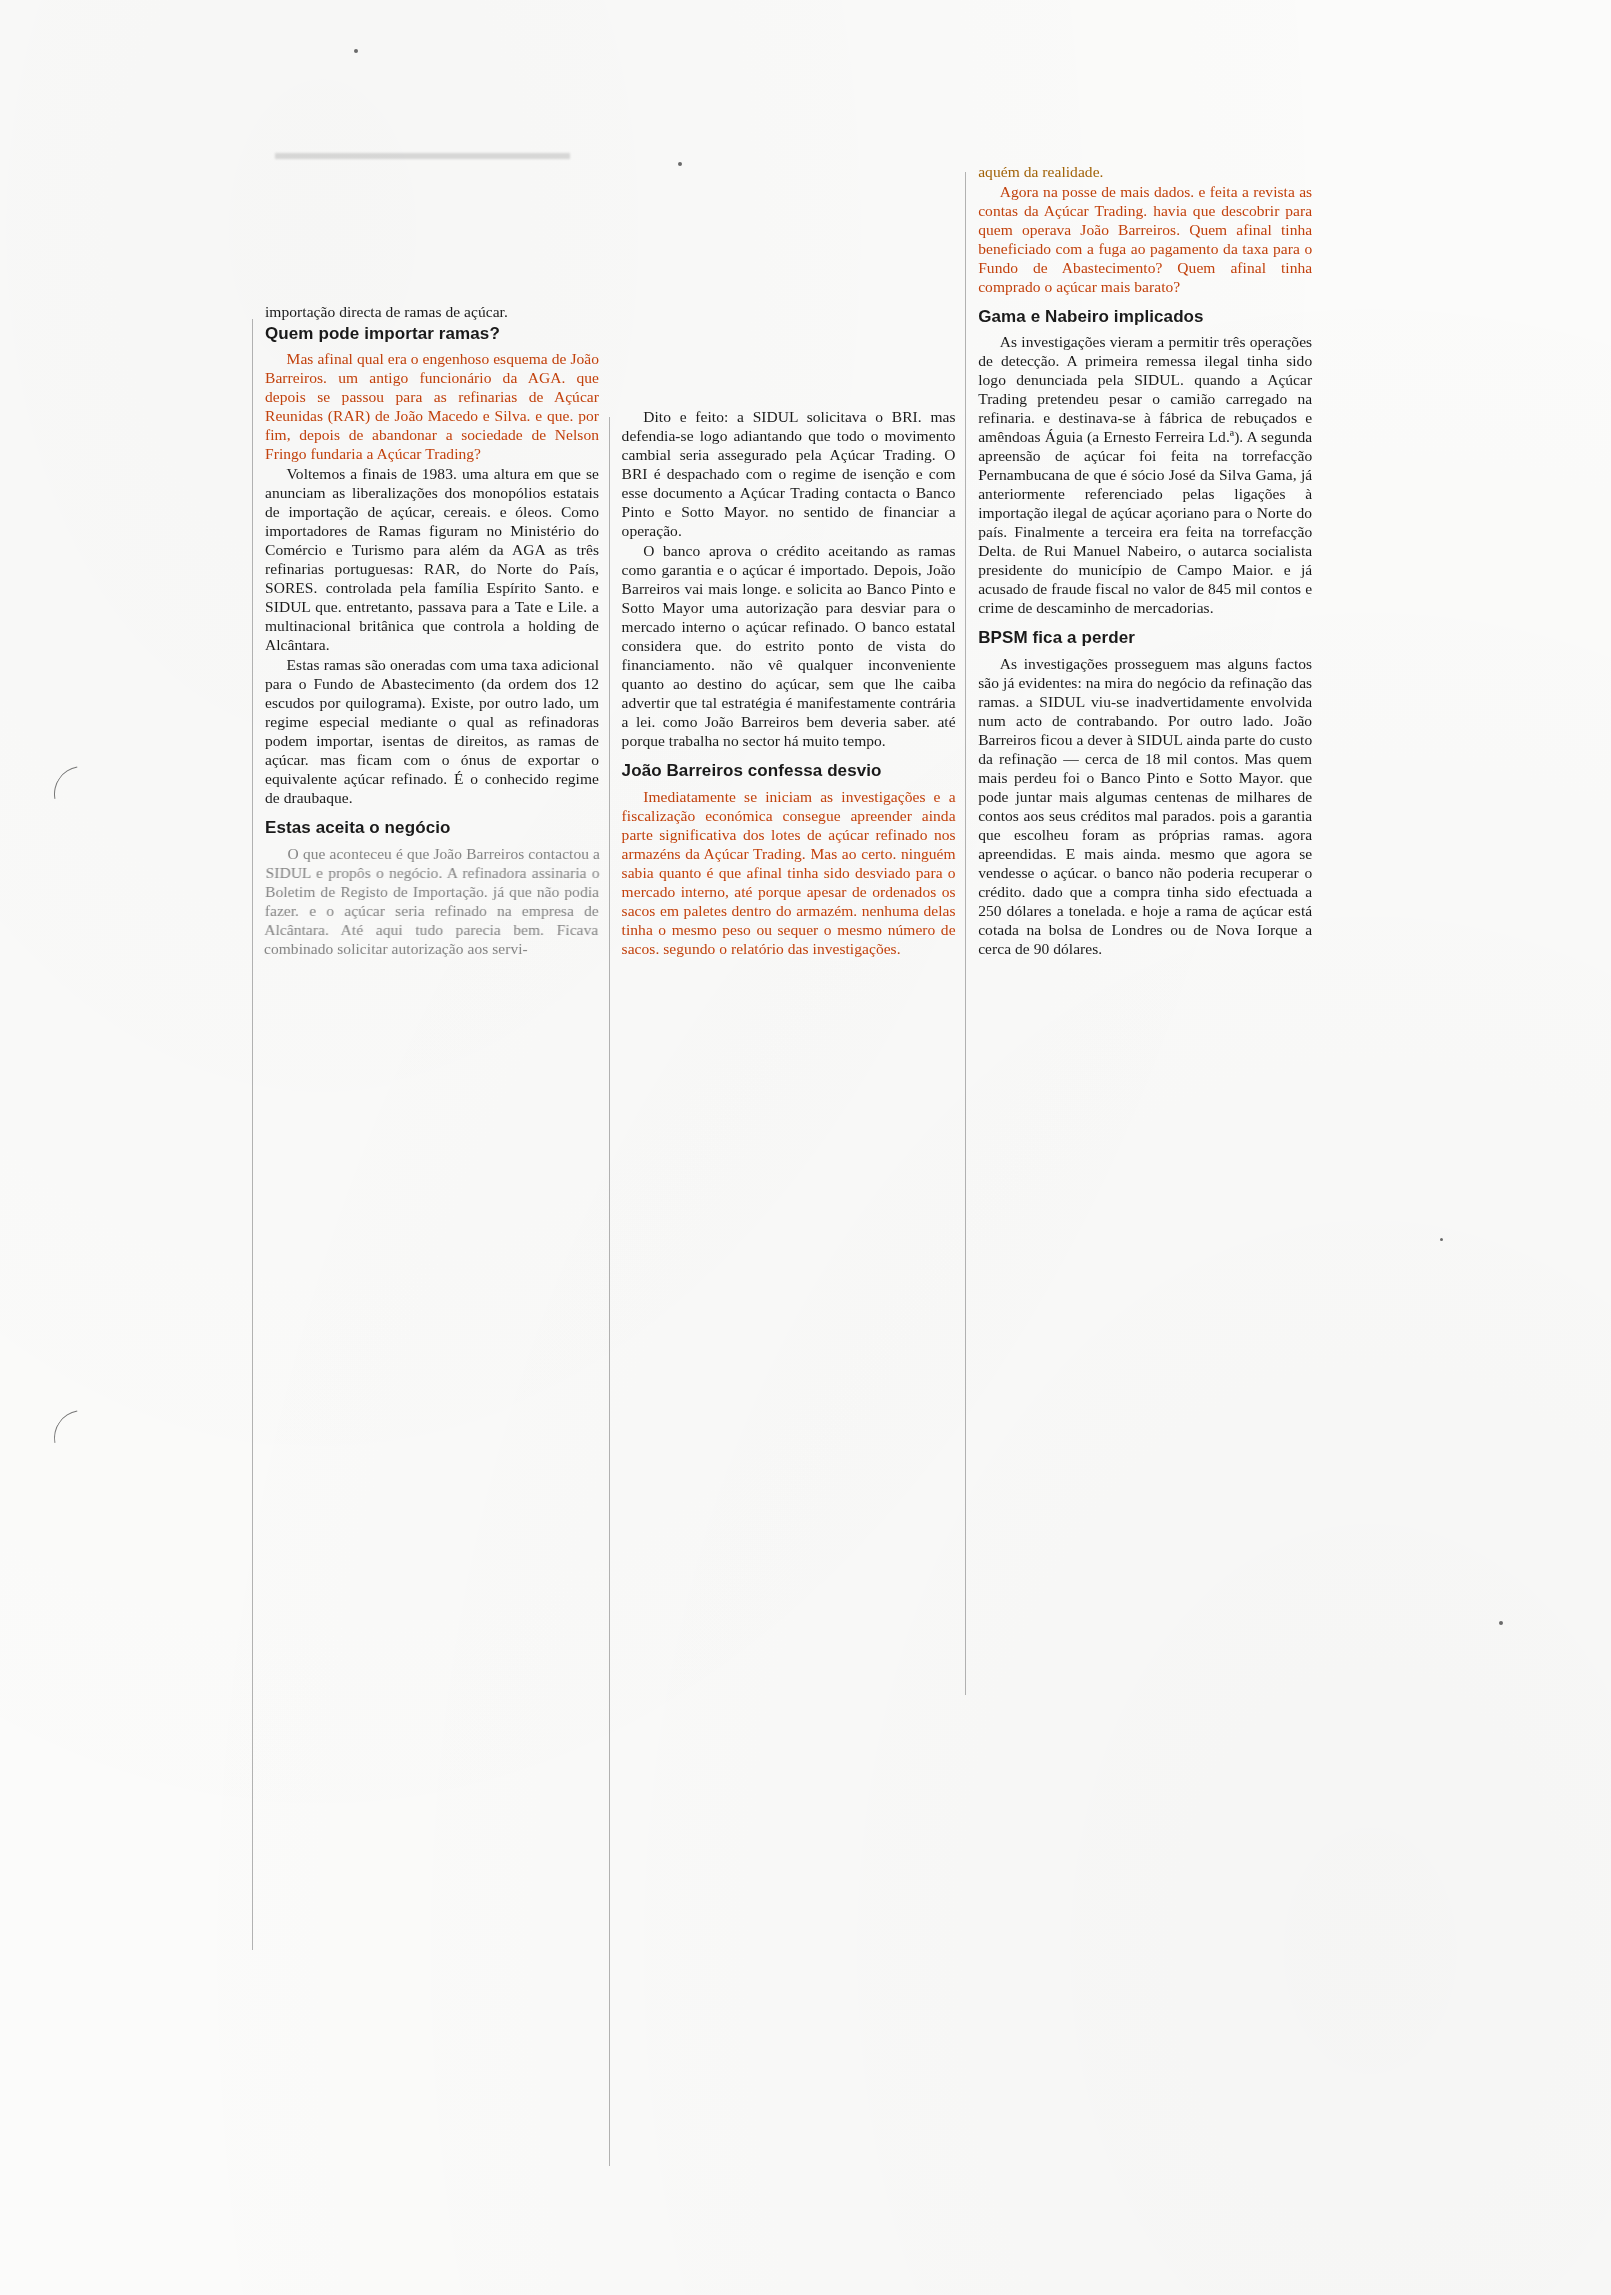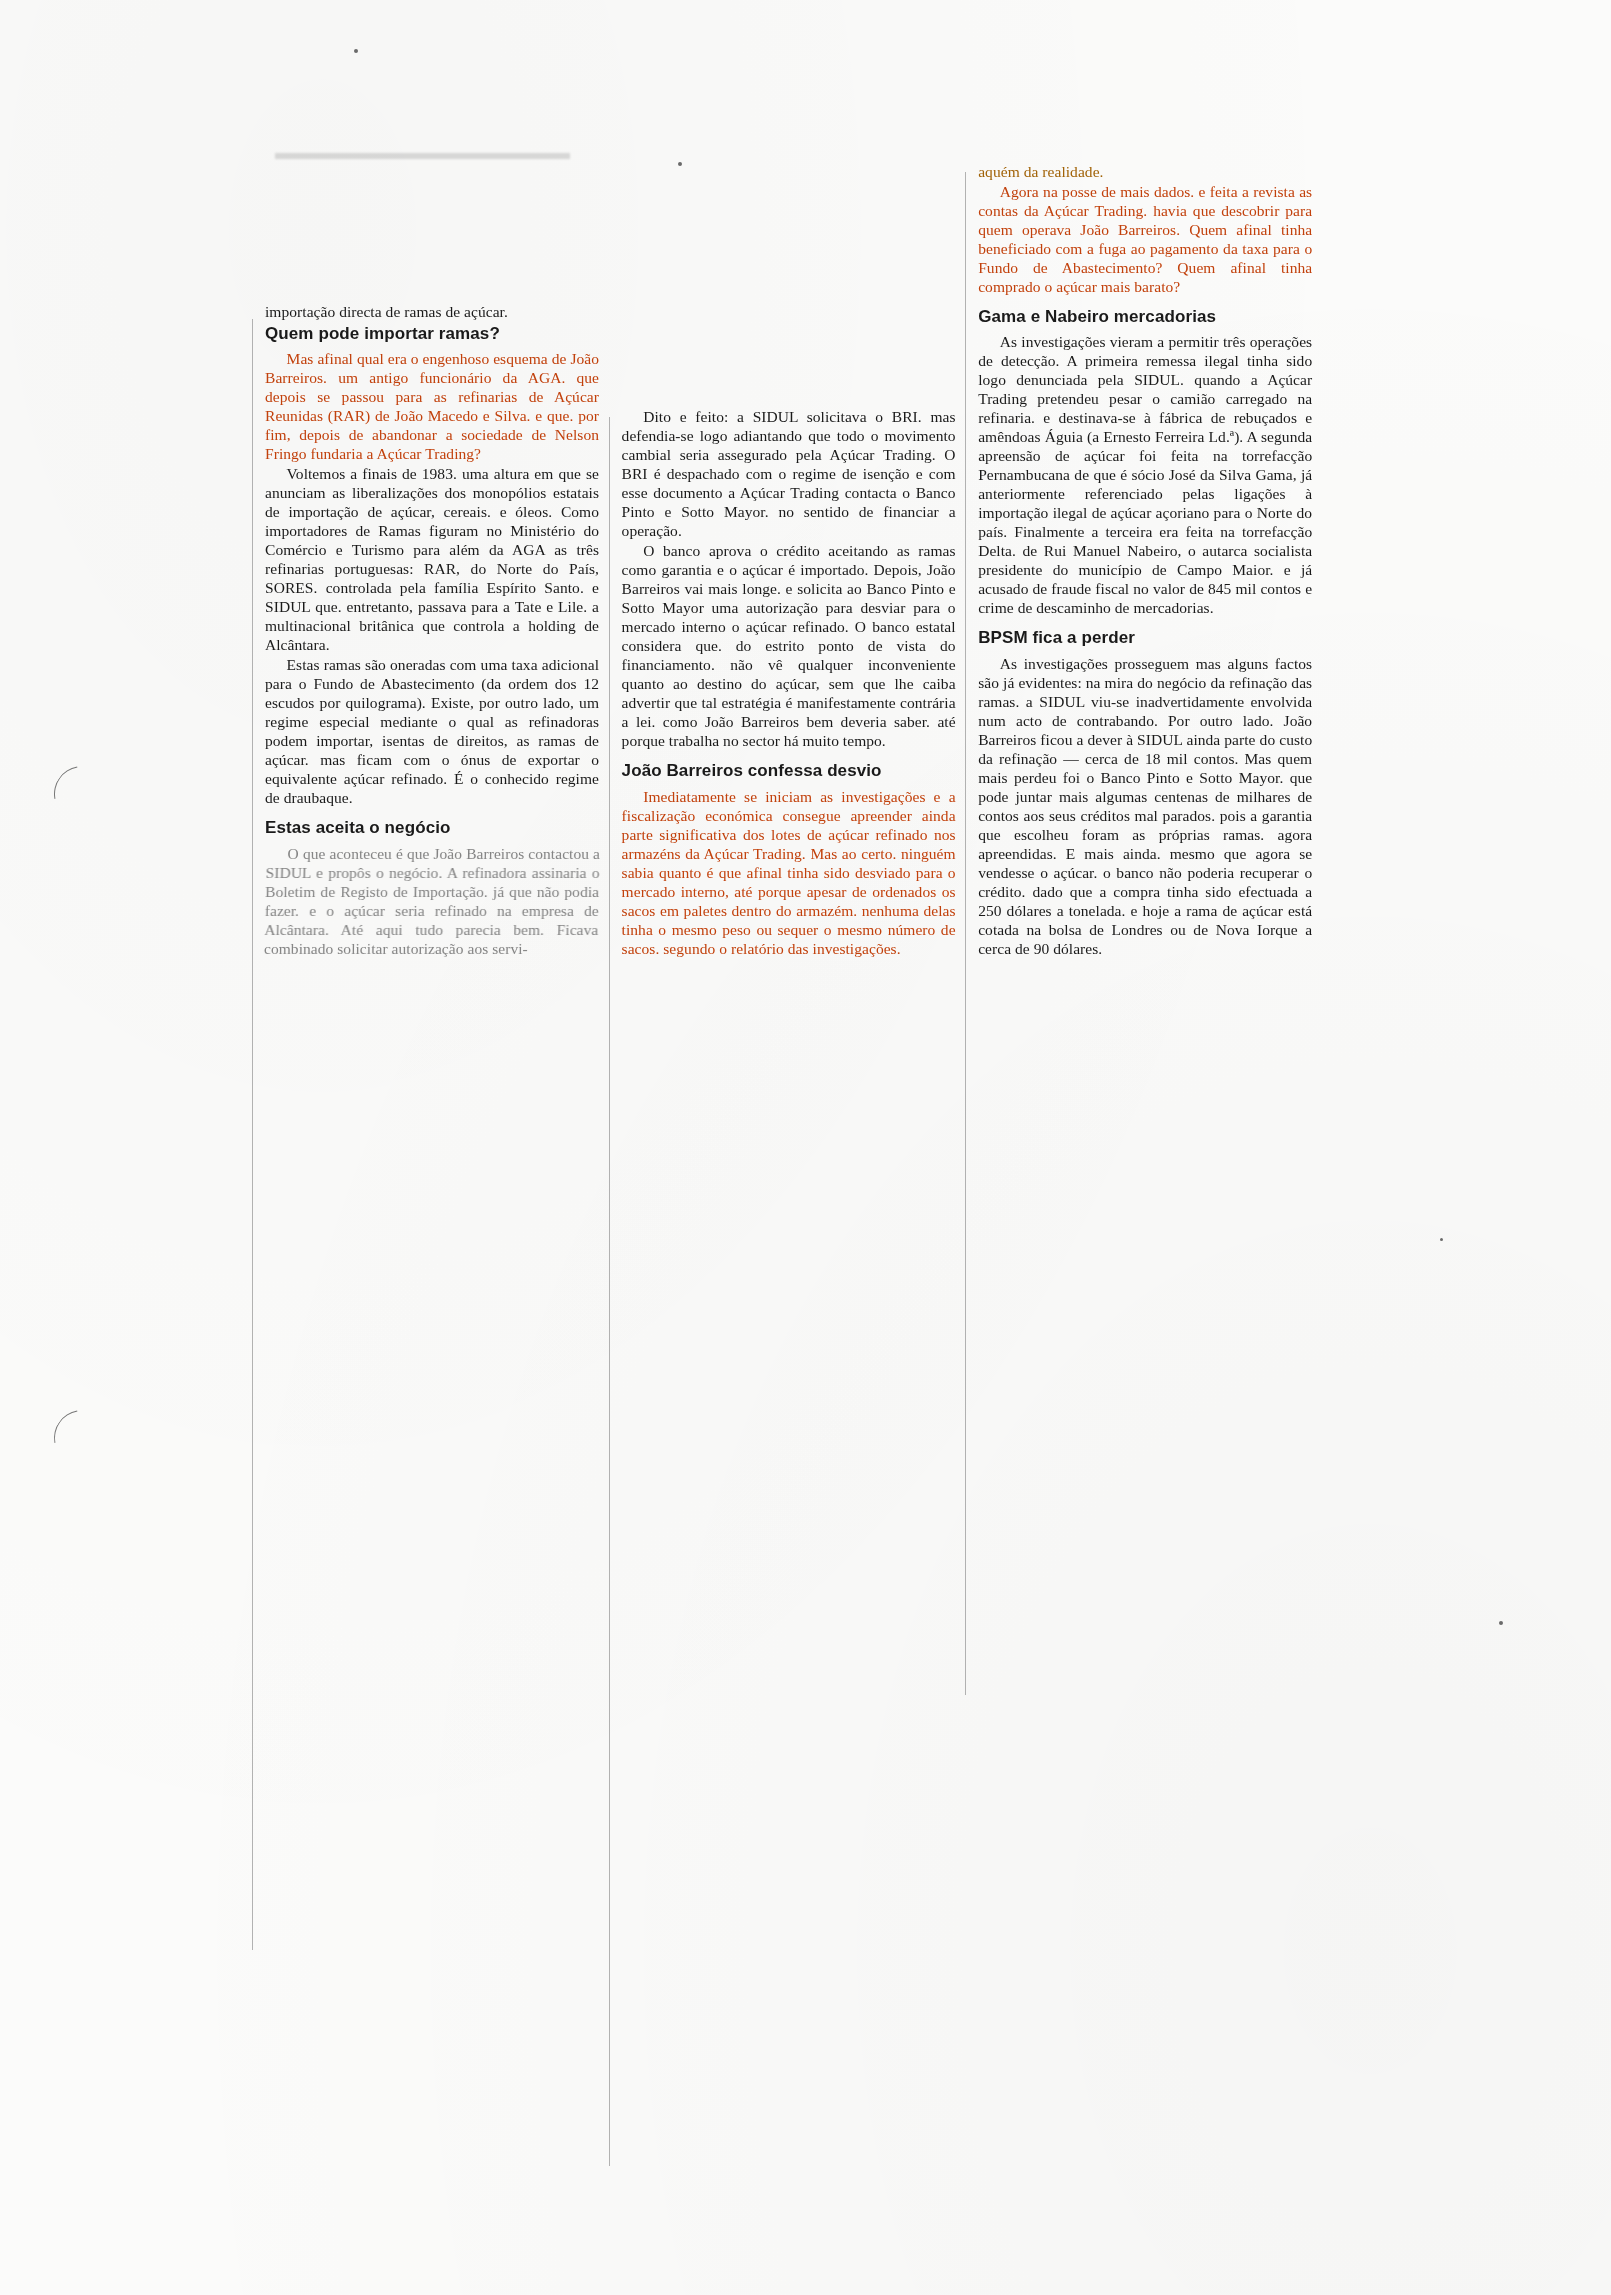--- a/index.html
+++ b/index.html
@@ -151,21 +151,21 @@
 
   </div>
 
   <div class="col">
     <div class="col-rule" style="left:-12.8px;top:9.8px;height:1523px;"></div>
 
     <p class="noindent vfaded blur2">aquém da realidade.</p>
 
     <p class="faded blur">Agora na posse de mais dados. e feita a revista as contas da Açúcar Trading. havia que descobrir para quem operava João Barreiros. Quem afinal tinha beneficiado com a fuga ao pagamento da taxa para o Fundo de Abastecimento? Quem afinal tinha comprado o açúcar mais barato?</p>
 
-    <h2>Gama e Nabeiro mercadorias</h2>
+    <h2>Gama e Nabeiro implicados</h2>
 
     <p>As investigações vieram a permitir três operações de detecção. A primeira remessa ilegal tinha sido logo denunciada pela SIDUL. quando a Açúcar Trading pretendeu pesar o camião carregado na refinaria. e destinava-se à fábrica de rebuçados e amêndoas Águia (a Ernesto Ferreira Ld.ª). A segunda apreensão de açúcar foi feita na torrefacção Pernambucana de que é sócio José da Silva Gama, já anteriormente referenciado pelas ligações à importação ilegal de açúcar açoriano para o Norte do país. Finalmente a terceira era feita na torrefacção Delta. de Rui Manuel Nabeiro, o autarca socialista presidente do município de Campo Maior. e já acusado de fraude fiscal no valor de 845 mil contos e crime de descaminho de mercadorias.</p>
 
     <h2>BPSM fica a perder</h2>
 
     <p>As investigações prosseguem mas alguns factos são já evidentes: na mira do negócio da refinação das ramas. a SIDUL viu-se inadvertidamente envolvida num acto de contrabando. Por outro lado. João Barreiros ficou a dever à SIDUL ainda parte do custo da refinação — cerca de 18 mil contos. Mas quem mais perdeu foi o Banco Pinto e Sotto Mayor. que pode juntar mais algumas centenas de milhares de contos aos seus créditos mal parados. pois a garantia que escolheu foram as próprias ramas. agora apreendidas. E mais ainda. mesmo que agora se vendesse o açúcar. o banco não poderia recuperar o crédito. dado que a compra tinha sido efectuada a 250 dólares a tonelada. e hoje a rama de açúcar está cotada na bolsa de Londres ou de Nova Iorque a cerca de 90 dólares.</p>
   </div>
 
 </div>
 

